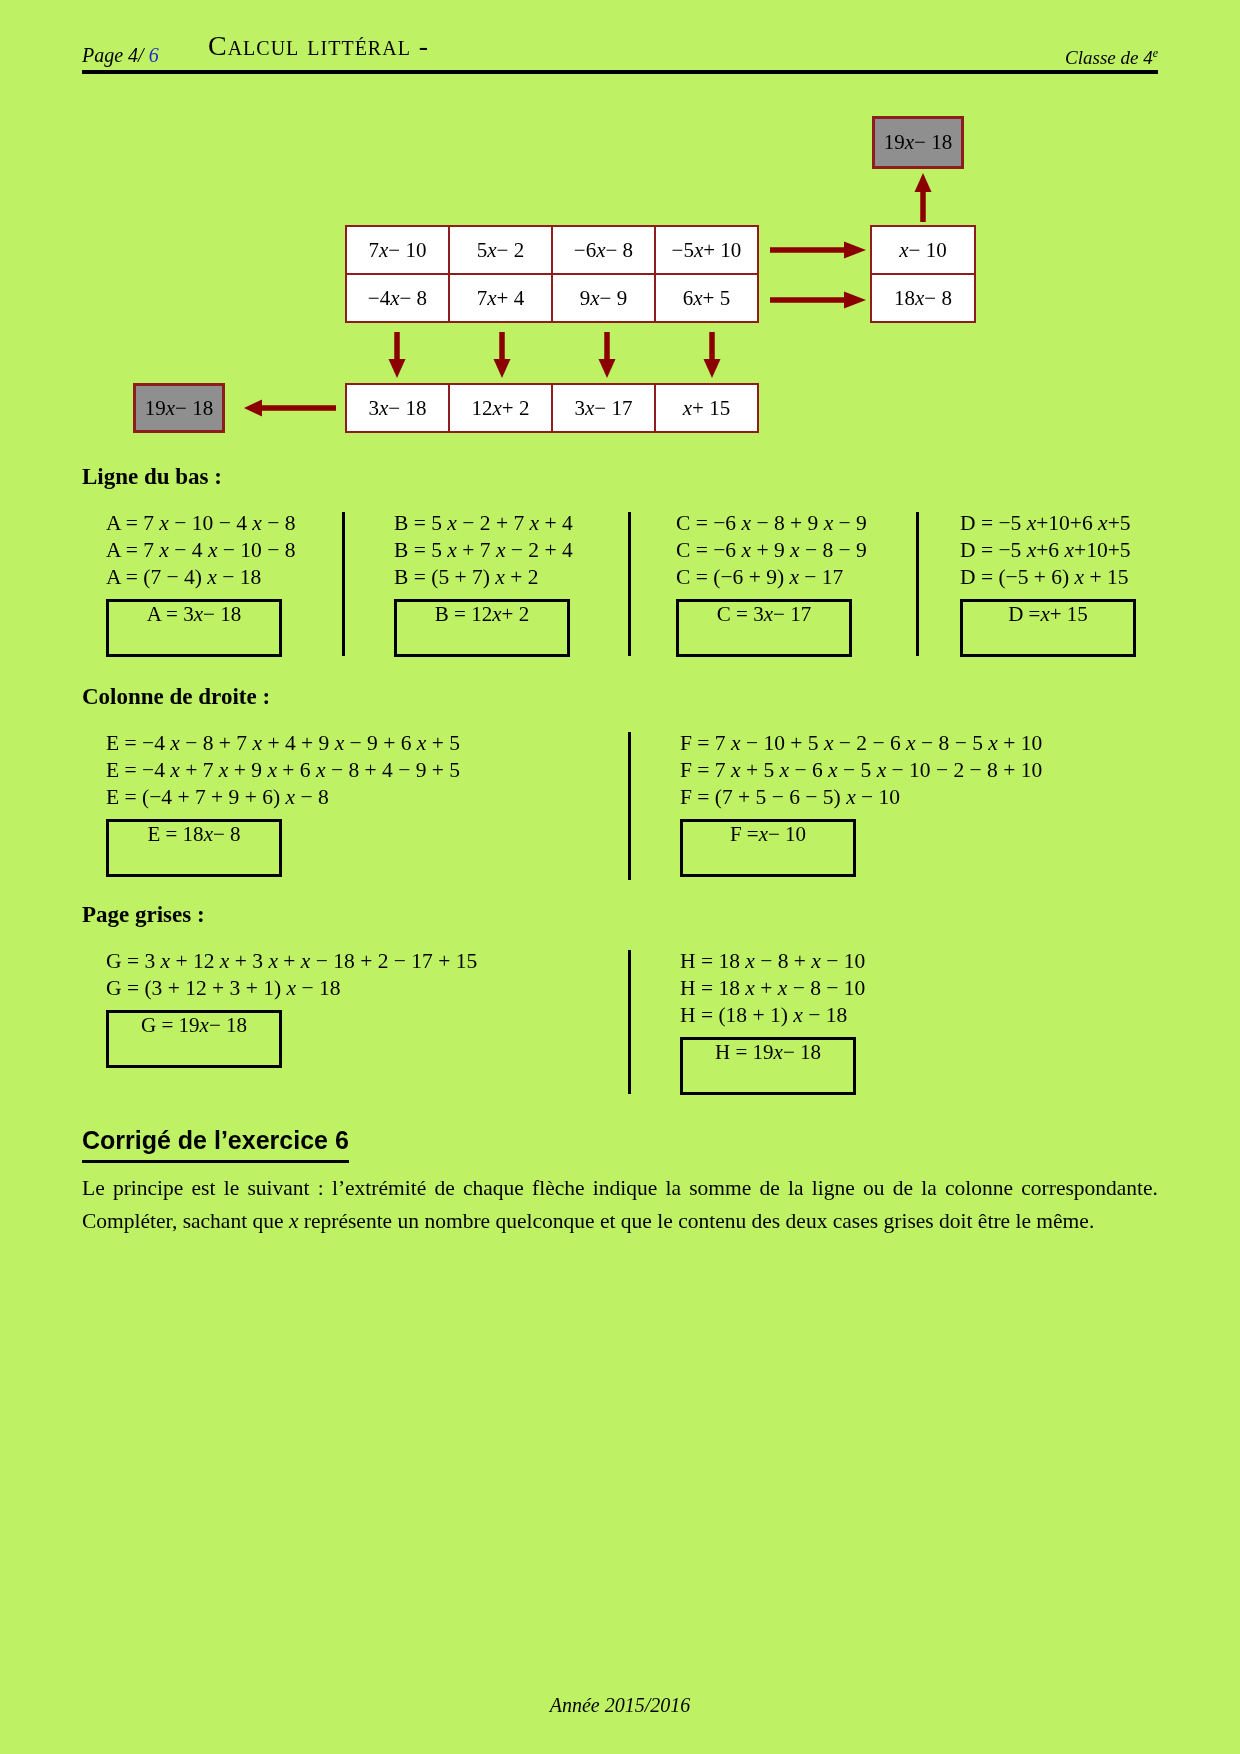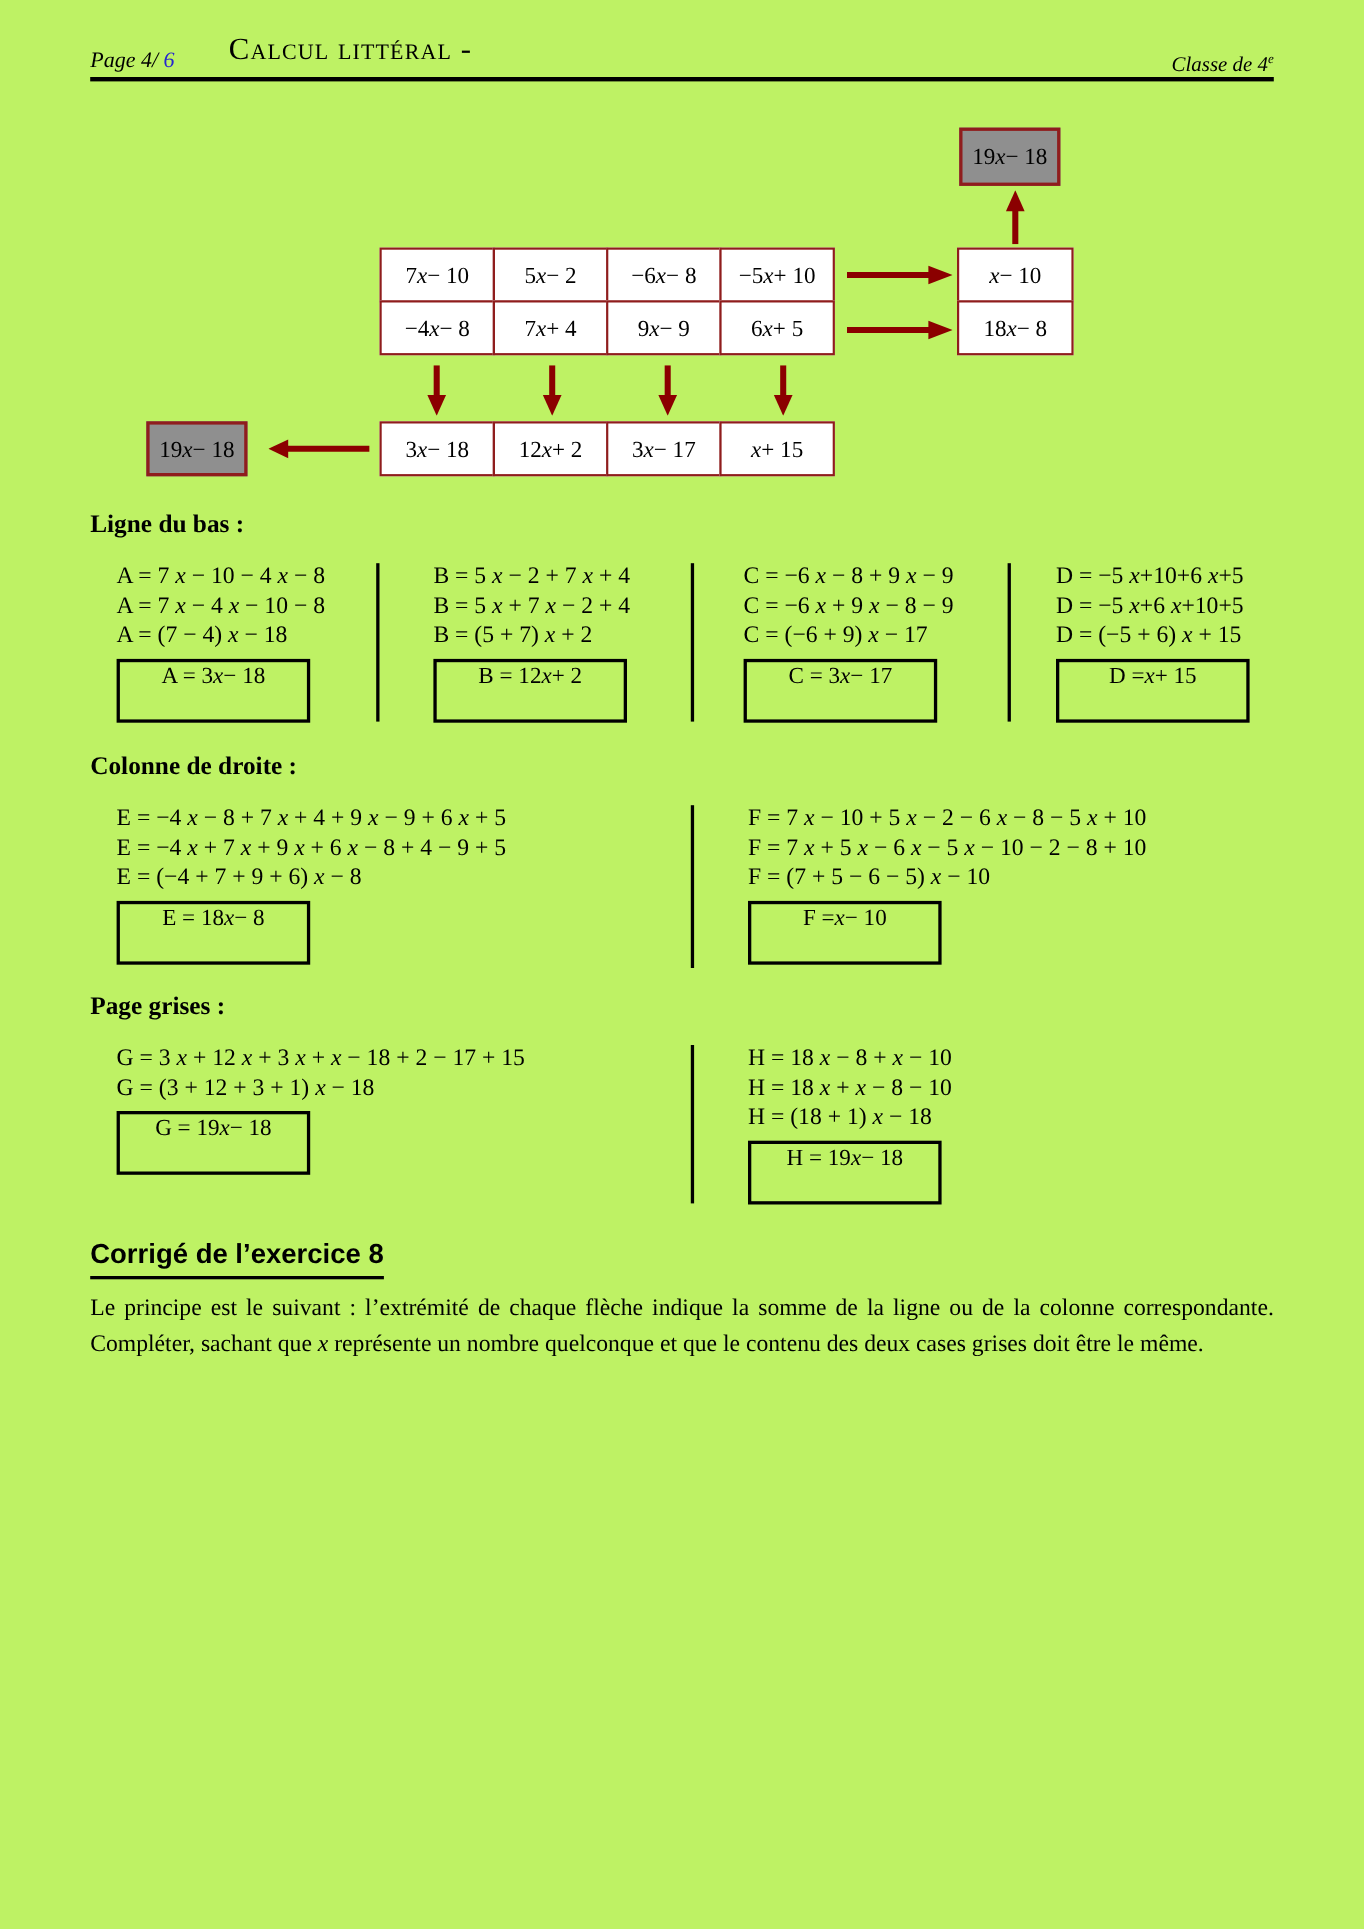--- a/index.html
+++ b/index.html
@@ -181,17 +181,18 @@
     <div class="result-box">G = 19 <i class="mi">x</i> − 18</div>
   </div>
   <div class="vsep" style="left:628px; top:950px; height:144px;"></div>
   <div class="mcol" style="left:660px; top:948px;">
     <div class="mline">H = 18 <i class="mi">x</i> − 8 + <i class="mi">x</i> − 10</div>
     <div class="mline">H = 18 <i class="mi">x</i> + <i class="mi">x</i> − 8 − 10</div>
     <div class="mline">H = (18 + 1) <i class="mi">x</i> − 18</div>
     <div class="result-box">H = 19 <i class="mi">x</i> − 18</div>
   </div>
 
-  <div class="corrige-heading">Corrigé de l’exercice 8</div>
+  <div class="corrige-heading">Corrigé de l’exercice 6</div>
   <div class="corrige-par">Le principe est le suivant : l’extrémité de chaque flèche indique la somme de la ligne ou de la colonne correspondante. Compléter, sachant que <i class="mi">x</i> représente un nombre quelconque et que le contenu des deux cases grises doit être le même.</div>
 
+  <div class="footer">Année 2015/2016</div>
 
 </div>
 
 </body></html>

